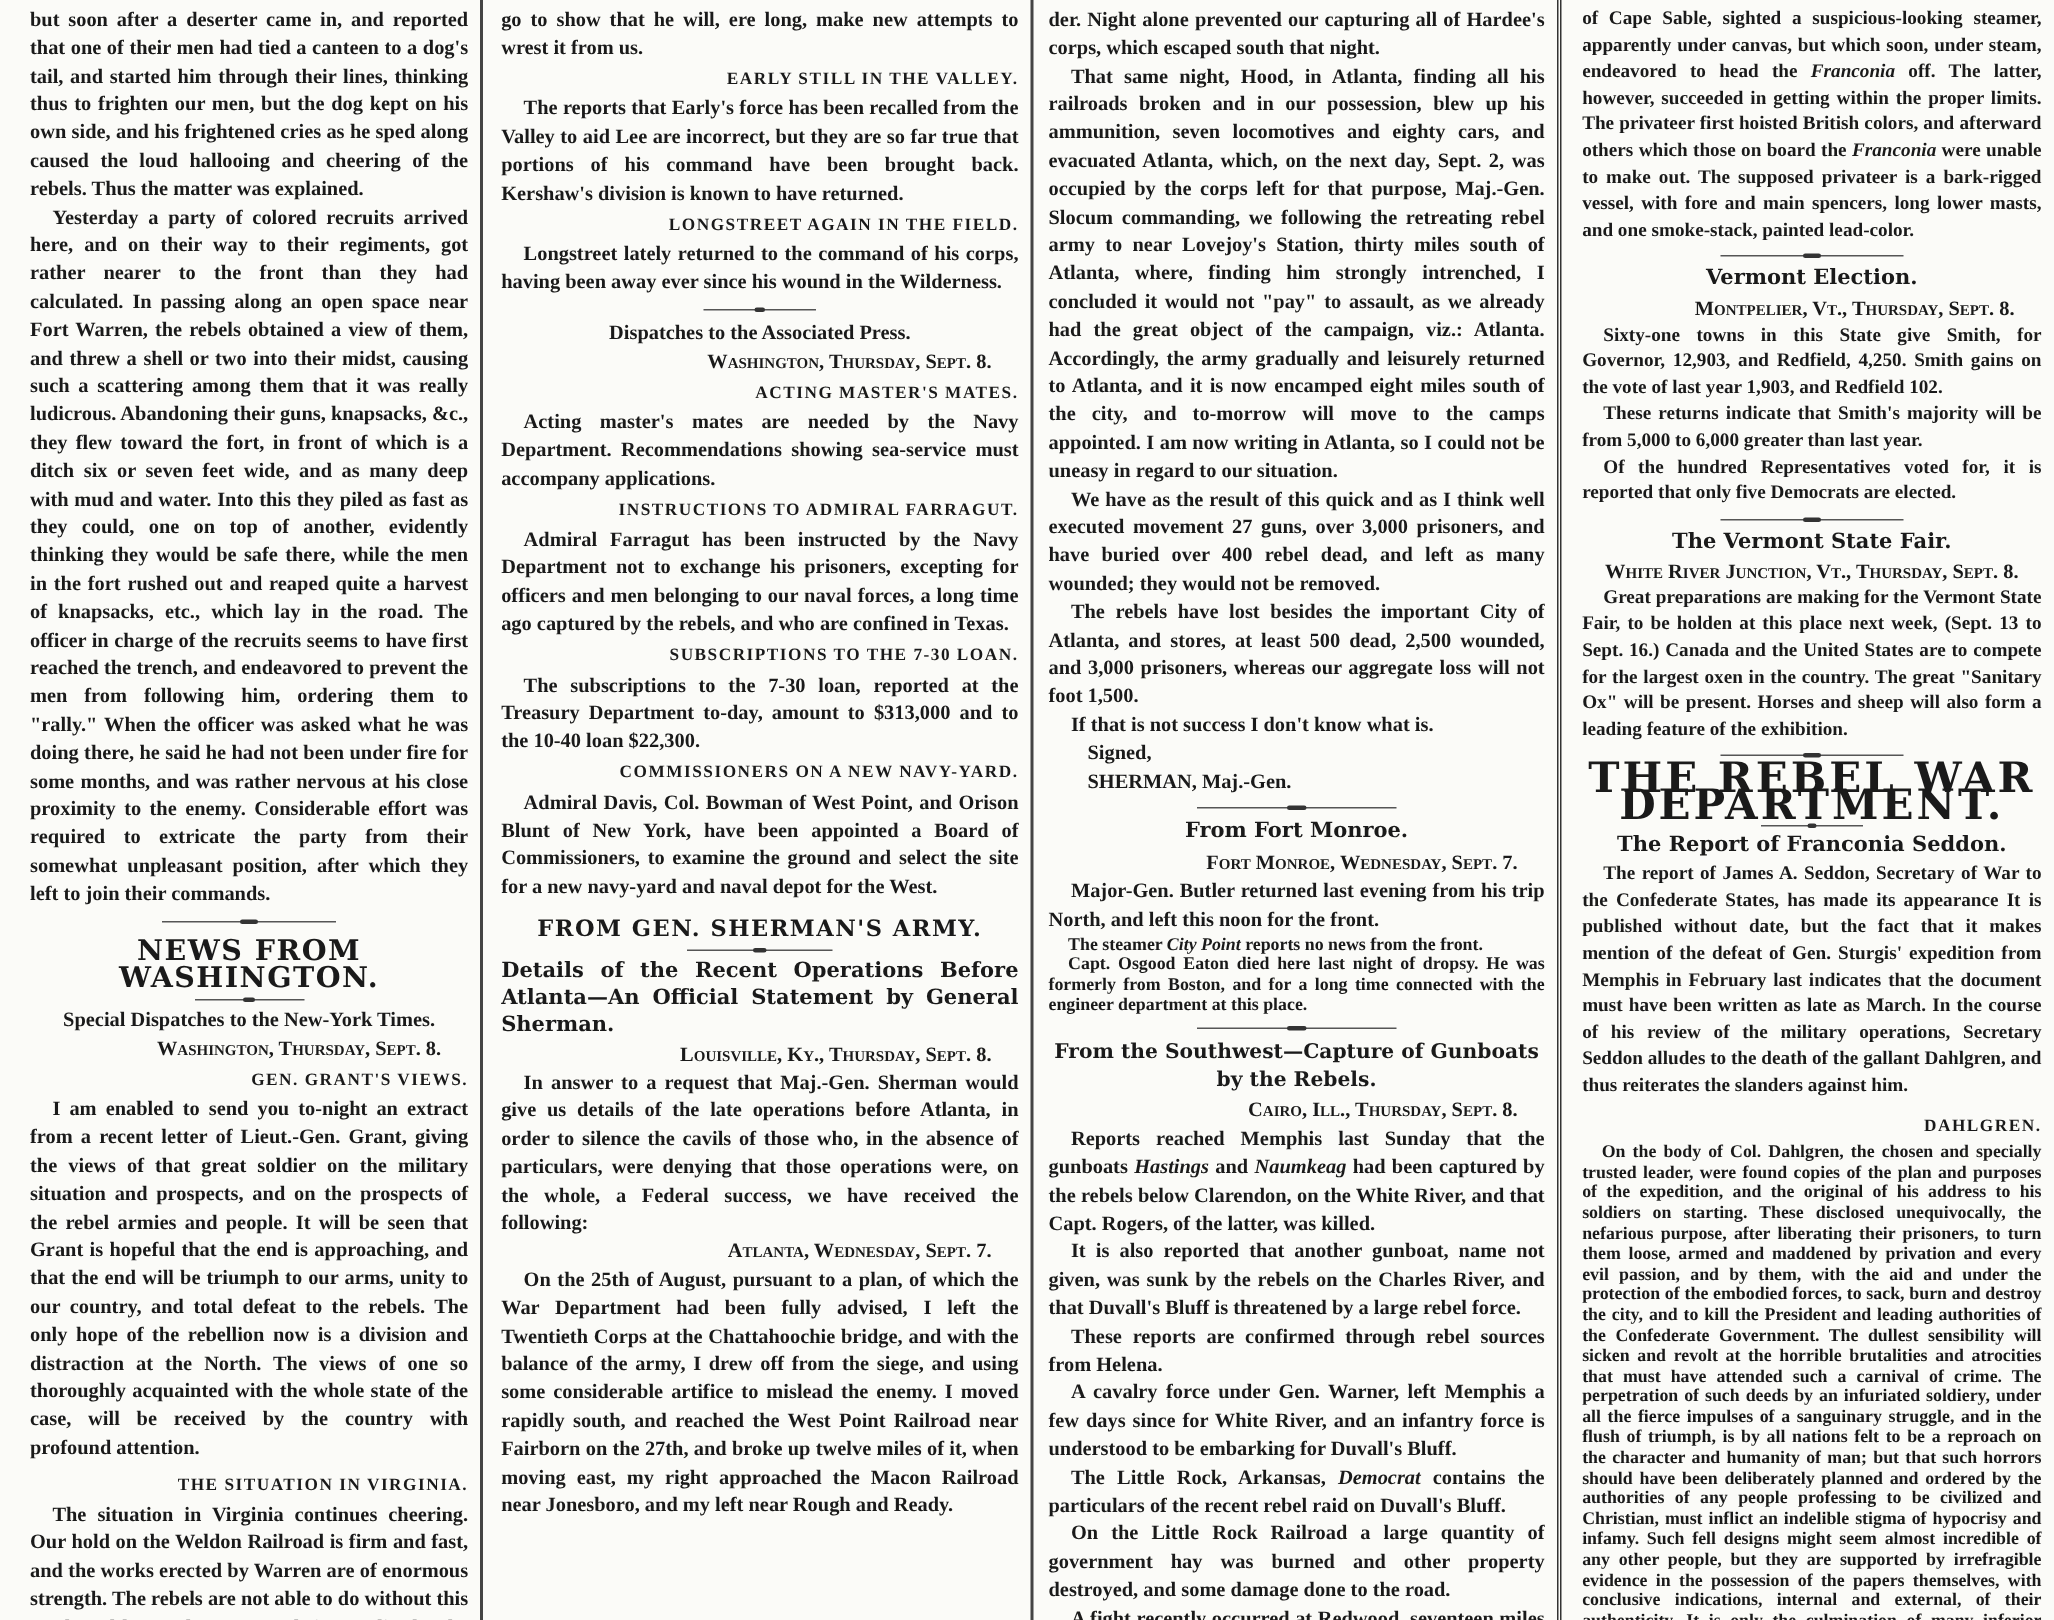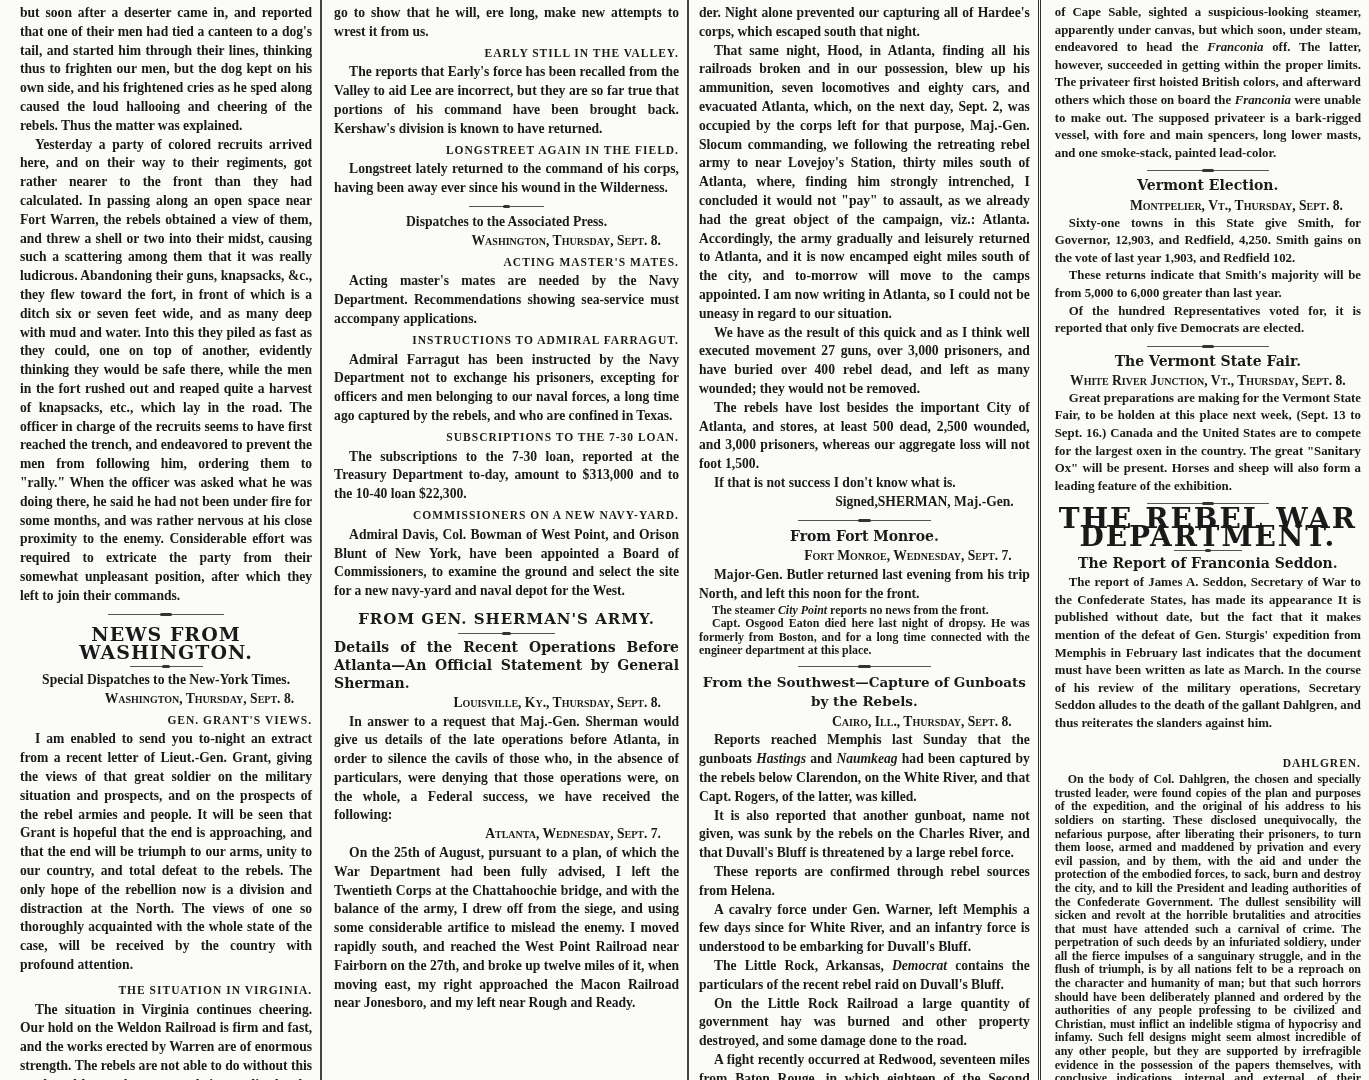--- a/index.html
+++ b/index.html
@@ -46,21 +46,21 @@
     font-size:14px; margin:4px 0 2px;
   }
   .rule {
     height:1px; background:#555; margin:8px auto 6px; width:40%;
     position:relative;
   }
   .rule::after {
     content:""; position:absolute; left:45%; top:-1px; width:10%; height:3px;
     background:#333; border-radius:2px;
   }
-  .signed { display:flex; justify-content:flex-end; padding:0 16px 0 26px; }
+  .signed { display:flex; justify-content:flex-start; padding:0 16px 0 26px;flex-direction:column; }
   em { font-style:italic; }
   .sc { font-variant:small-caps; }
 </style>
 </head>
 <body>
 
 <div class="page">
 
   <div class="col c1">
     <p class="noindent">but soon after a deserter came in, and reported that one of their men had tied a canteen to a dog's tail, and started him through their lines, thinking thus to frighten our men, but the dog kept on his own side, and his frightened cries as he sped along caused the loud hallooing and cheering of the rebels. Thus the matter was explained.</p>
@@ -145,17 +145,17 @@
     <p>Of the hundred Representatives voted for, it is reported that only five Democrats are elected.</p>
     <div class="rule"></div>
     <div class="headline-mid">The Vermont State Fair.</div>
     <div class="dateline" style="text-align:center;padding-right:0;"><span class="sc">White River Junction, Vt., Thursday, Sept. 8.</span></div>
     <p>Great preparations are making for the Vermont State Fair, to be holden at this place next week, (Sept. 13 to Sept. 16.) Canada and the United States are to compete for the largest oxen in the country. The great "Sanitary Ox" will be present. Horses and sheep will also form a leading feature of the exhibition.</p>
     <div class="rule"></div>
     <div class="headline-huge">THE REBEL WAR DEPARTMENT.</div>
     <div class="rule" style="width:22%;margin:4px auto 4px;"></div>
     <div class="headline-mid">The Report of Franconia Seddon.</div>
     <p>The report of James A. Seddon, Secretary of War to the Confederate States, has made its appearance It is published without date, but the fact that it makes mention of the defeat of Gen. Sturgis' expedition from Memphis in February last indicates that the document must have been written as late as March. In the course of his review of the military operations, Secretary Seddon alludes to the death of the gallant Dahlgren, and thus reiterates the slanders against him.</p>
-    <div class="sub" style="margin-top:22px;">Dahlgren.</div>
+    <div class="sub" style="margin-top:10px;">Dahlgren.</div>
     <p class="small">On the body of Col. Dahlgren, the chosen and specially trusted leader, were found copies of the plan and purposes of the expedition, and the original of his address to his soldiers on starting. These disclosed unequivocally, the nefarious purpose, after liberating their prisoners, to turn them loose, armed and maddened by privation and every evil passion, and by them, with the aid and under the protection of the embodied forces, to sack, burn and destroy the city, and to kill the President and leading authorities of the Confederate Government. The dullest sensibility will sicken and revolt at the horrible brutalities and atrocities that must have attended such a carnival of crime. The perpetration of such deeds by an infuriated soldiery, under all the fierce impulses of a sanguinary struggle, and in the flush of triumph, is by all nations felt to be a reproach on the character and humanity of man; but that such horrors should have been deliberately planned and ordered by the authorities of any people professing to be civilized and Christian, must inflict an indelible stigma of hypocrisy and infamy. Such fell designs might seem almost incredible of any other people, but they are supported by irrefragible evidence in the possession of the papers themselves, with conclusive indications, internal and external, of their authenticity. It is only the culmination of many inferior exhibitions of like malignity and atrocity. The captives then in the abortive effort to perpetrate these or like atrocities, must be admitted to have forfeited all rights to the privileges of civilized warfare, and might well be punished by their intended</p>
   </div>
 
 </div>
 
 </body></html>

